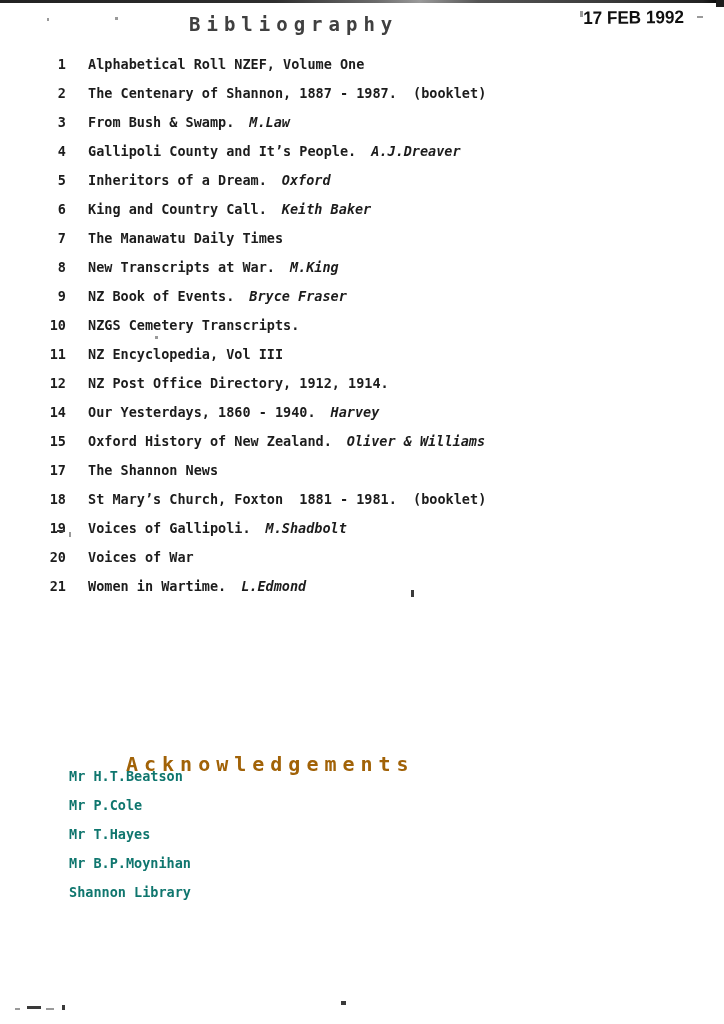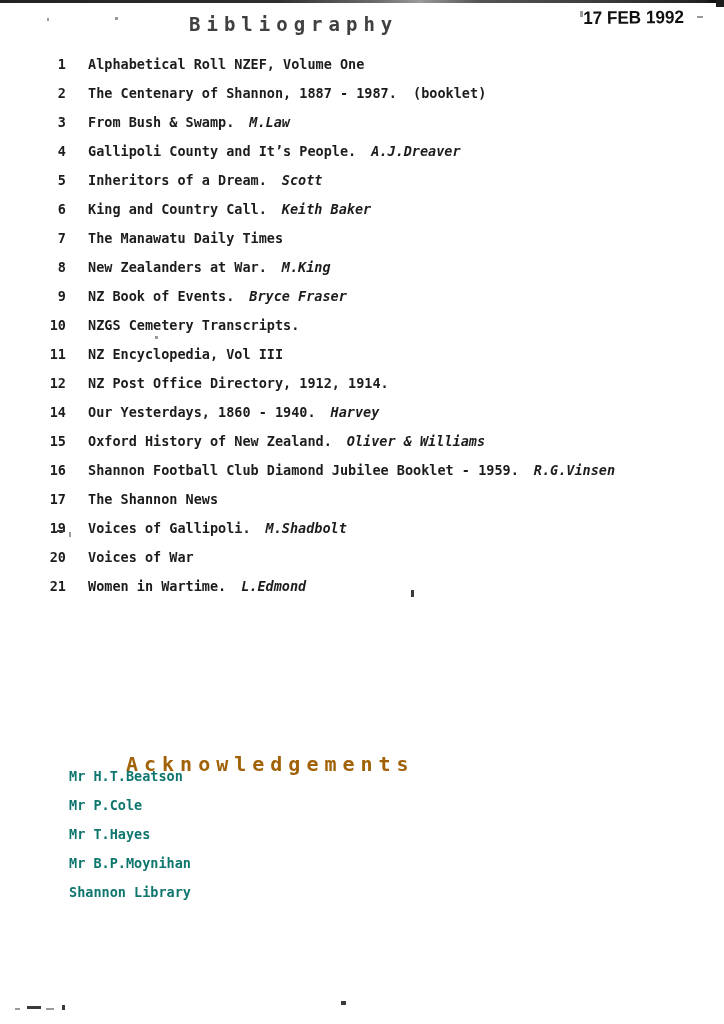--- a/index.html
+++ b/index.html
@@ -84,34 +84,34 @@
       <span class="bib-author">M.Law</span>
     </div>
     <div class="bib-row">
       <span class="bib-num">4</span>
       <span class="bib-title">Gallipoli County and It’s People.</span>
       <span class="bib-author">A.J.Dreaver</span>
     </div>
     <div class="bib-row">
       <span class="bib-num">5</span>
       <span class="bib-title">Inheritors of a Dream.</span>
-      <span class="bib-author">Scott</span>
+      <span class="bib-author">Oxford</span>
     </div>
     <div class="bib-row">
       <span class="bib-num">6</span>
       <span class="bib-title">King and Country Call.</span>
       <span class="bib-author">Keith Baker</span>
     </div>
     <div class="bib-row">
       <span class="bib-num">7</span>
       <span class="bib-title">The Manawatu Daily Times</span>
     </div>
     <div class="bib-row">
       <span class="bib-num">8</span>
-      <span class="bib-title">New Zealanders at War.</span>
+      <span class="bib-title">New Transcripts at War.</span>
       <span class="bib-author">M.King</span>
     </div>
     <div class="bib-row">
       <span class="bib-num">9</span>
       <span class="bib-title">NZ Book of Events.</span>
       <span class="bib-author">Bryce Fraser</span>
     </div>
     <div class="bib-row">
       <span class="bib-num">10</span>
       <span class="bib-title">NZGS Cemetery Transcripts.</span>
@@ -128,27 +128,26 @@
       <span class="bib-num">14</span>
       <span class="bib-title">Our Yesterdays, 1860 - 1940.</span>
       <span class="bib-author">Harvey</span>
     </div>
     <div class="bib-row">
       <span class="bib-num">15</span>
       <span class="bib-title">Oxford History of New Zealand.</span>
       <span class="bib-author">Oliver &amp; Williams</span>
     </div>
     <div class="bib-row">
-      <span class="bib-num">16</span>
-      <span class="bib-title">Shannon Football Club Diamond Jubilee Booklet - 1959.</span>
-      <span class="bib-author">R.G.Vinsen</span>
+      <span class="bib-num">17</span>
+      <span class="bib-title">The Shannon News</span>
     </div>
     <div class="bib-row">
-      <span class="bib-num">17</span>
-      <span class="bib-title">The Shannon News</span>
+      <span class="bib-num">18</span>
+      <span class="bib-title">St Mary’s Church, Foxton  1881 - 1981.  (booklet)</span>
     </div>
     <div class="bib-row">
       <span class="bib-num">19</span>
       <span class="bib-title">Voices of Gallipoli.</span>
       <span class="bib-author">M.Shadbolt</span>
     </div>
     <div class="bib-row">
       <span class="bib-num">20</span>
       <span class="bib-title">Voices of War</span>
     </div>

